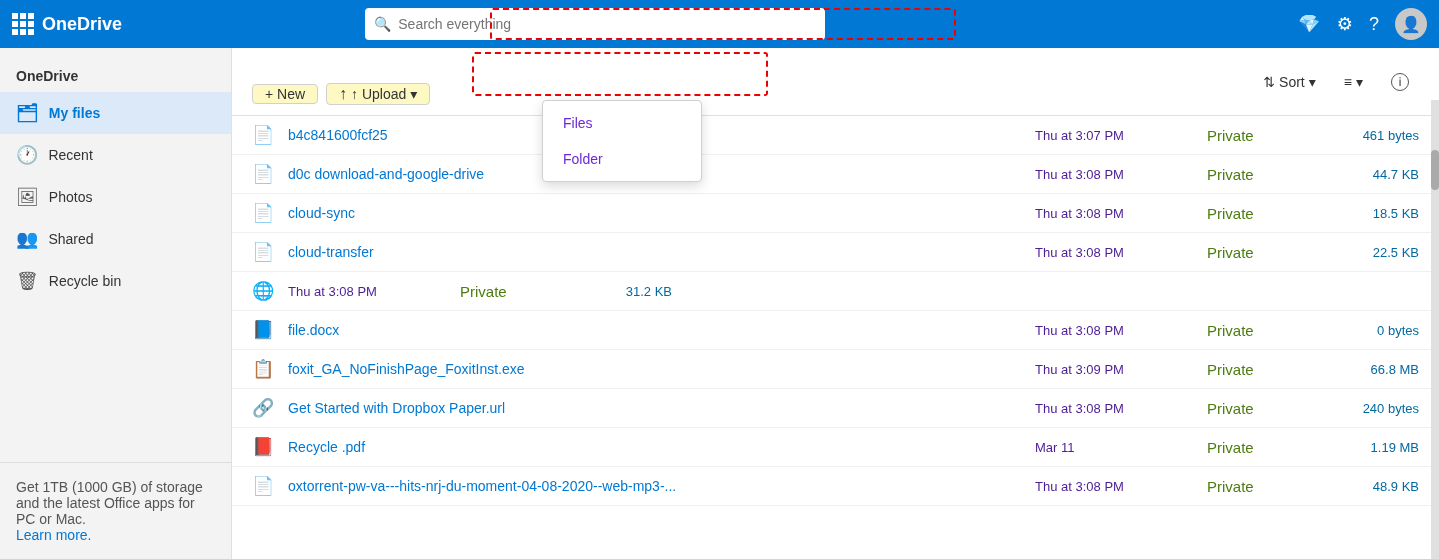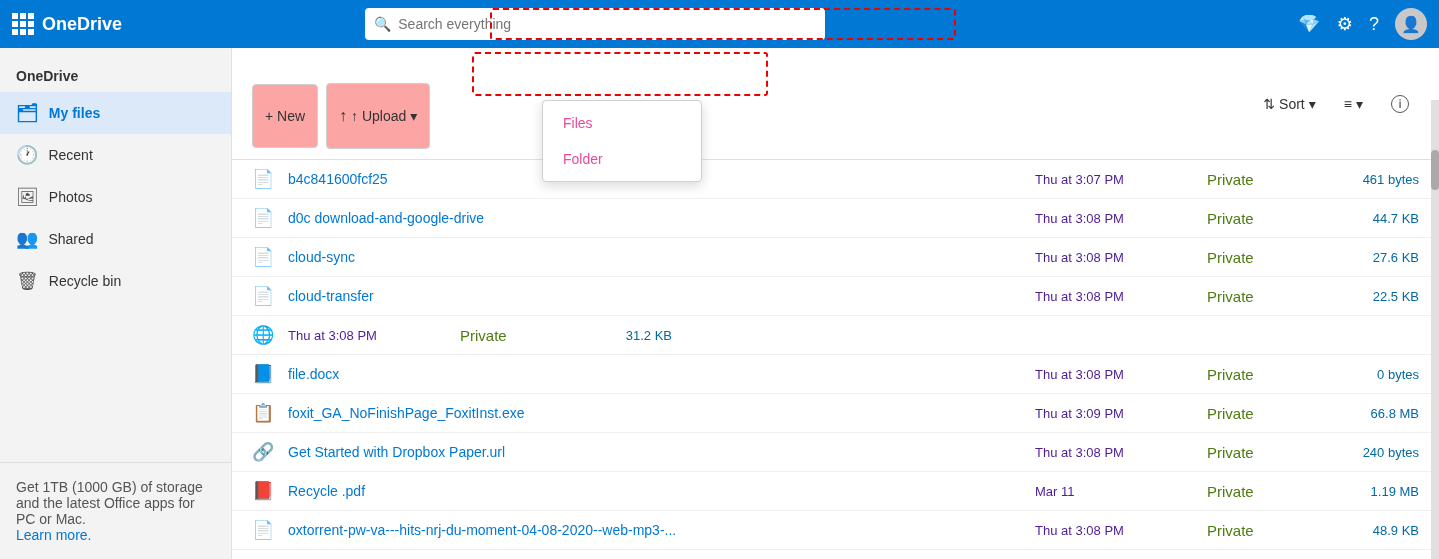--- a/index.html
+++ b/index.html
@@ -88,24 +88,24 @@
     
     .toolbar {
       display: flex; align-items: center; gap: 8px;
       padding: 10px 20px;
       border-bottom: 1px solid #e0e0e0;
       background: #fff;
       position: relative;
     }
     .toolbar-btn {
       display: flex; align-items: center; gap: 4px;
-      padding: 23px 12px;
+      padding: 1px 12px;
       border: 1px solid #d0d0d0;
       border-radius: 4px;
-      background: #fca5a5;
+      background: #fef9c3;
       cursor: pointer;
       font-size: 14px; color: #333; margin-top: 25px;
     }
     .toolbar-btn .btn-icon { font-size: 16px; }
 
     .toolbar-right {
       margin-left: auto; display: flex; align-items: center; gap: 8px;
     }
     .sort-btn {
       display: flex; align-items: center; gap: 4px;
@@ -121,21 +121,21 @@
       background: #fff;
       border: 1px solid #d0d0d0;
       border-radius: 4px;
       box-shadow: 0 4px 12px rgba(0,0,0,0.15);
       z-index: 200;
       min-width: 160px;
       padding: 4px 0;
     }
     .dropdown-item {
       padding: 10px 20px;
-      cursor: pointer; color: #ec4899; font-size: 14px;
+      cursor: pointer; color: #6d28d9; font-size: 14px;
     }
 
     
     .highlight-box {
       position: absolute;
       top: 4px; left: 240px;
       width: 296px; height: 44px;
       border: 2px dashed #e00;
       border-radius: 3px;
       pointer-events: none;
@@ -305,21 +305,21 @@
       <div class="file-name">d0c download-and-google-drive</div>
       <div class="file-date">Thu at 3:08 PM</div>
       <div class="file-sharing">Private</div>
       <div class="file-size">44.7 KB</div>
     </div>
         <div class="file-row">
       <div class="file-icon">📄</div>
       <div class="file-name">cloud-sync</div>
       <div class="file-date">Thu at 3:08 PM</div>
       <div class="file-sharing">Private</div>
-      <div class="file-size">27.6 KB</div>
+      <div class="file-size">18.5 KB</div>
     </div>
         <div class="file-row">
       <div class="file-icon">📄</div>
       <div class="file-name">cloud-transfer</div>
       <div class="file-date">Thu at 3:08 PM</div>
       <div class="file-sharing">Private</div>
       <div class="file-size">22.5 KB</div>
     </div>
         <div class="file-row">
       <div class="file-icon">🌐</div>

